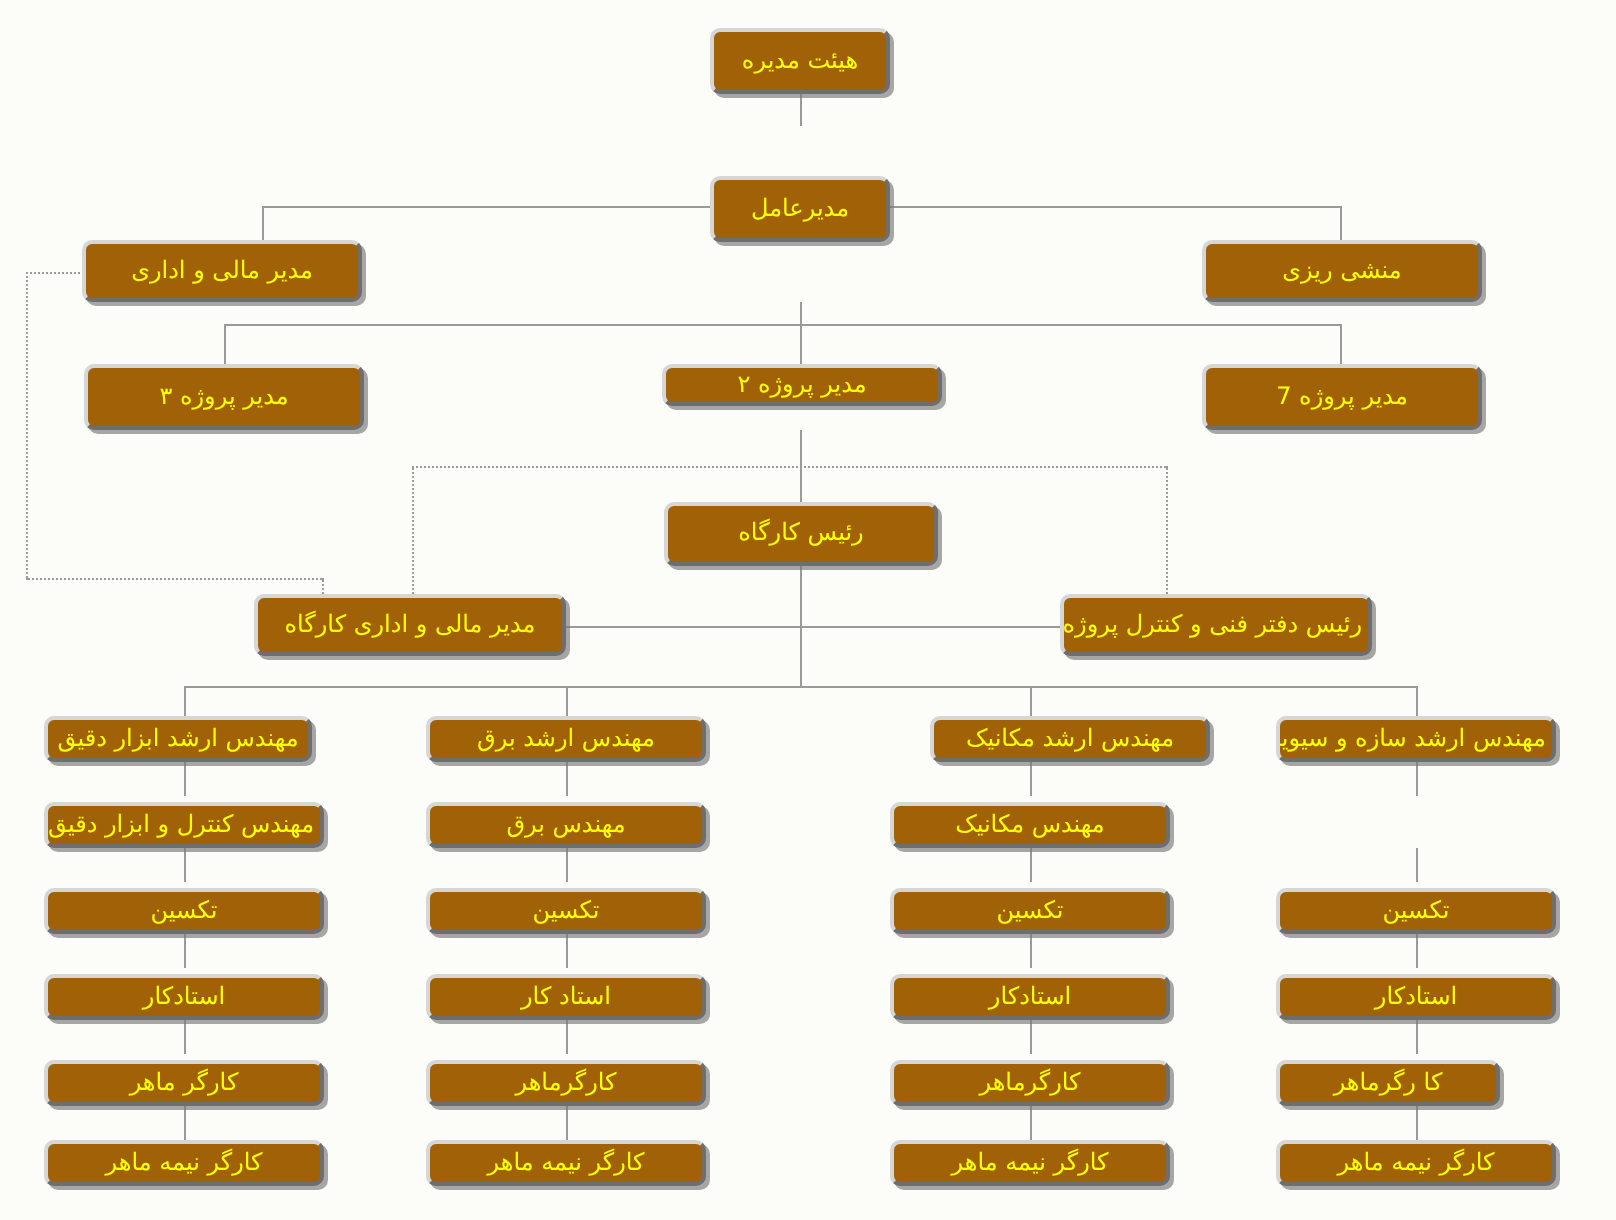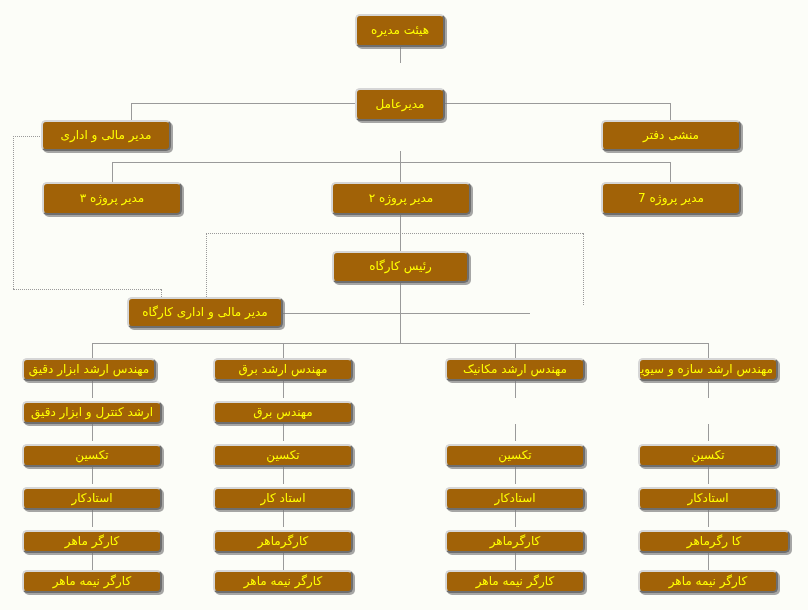--- a/index.html
+++ b/index.html
@@ -130,55 +130,58 @@
   <div class="dl v" style="left:583px; top:233px; height:72px;"></div>
 
   <div class="node" style="left:355px; top:14px; width:90px; height:33px;">
     <span>هیئت مدیره</span>
   </div>
 
   <div class="node" style="left:355px; top:63px; width:90px; height:33px;margin-top:25px;">
     <span>مدیرعامل</span>
   </div>
 
-  <div class="node" style="left:41px; top:120px; width:130px; height:31px;">
+  <div class="node" style="left:41px; top:120px; width:140px; height:31px;">
     <span>مدیر مالی و اداری</span>
   </div>
 
 
   <div class="node" style="left:601px; top:120px; width:140px; height:31px;">
-    <span>منشی دفتر</span>
+    <span>منشی ریزی</span>
   </div>
 
   <div class="node" style="left:42px; top:182px; width:140px; height:33px;">
     <span>مدیر پروژه ۳</span>
   </div>
 
-  <div class="node" style="left:331px; top:182px; width:140px; height:33px;">
+  <div class="node" style="left:331px; top:182px; width:140px; height:21px;">
     <span>مدیر پروژه ۲</span>
   </div>
 
   <div class="node" style="left:601px; top:182px; width:140px; height:33px;">
     <span>مدیر پروژه 7</span>
   </div>
 
   <div class="node" style="left:332px; top:251px; width:137px; height:32px;">
     <span>رئیس کارگاه</span>
   </div>
 
   <div class="node" style="left:127px; top:297px; width:156px; height:31px;">
     <span>مدیر مالی و اداری کارگاه</span>
   </div>
 
+  <div class="node" style="left:530px; top:297px; width:156px; height:31px;">
+    <span>رئیس دفتر فنی و کنترل پروژه</span>
+  </div>
 
   <div class="node" style="left:22px; top:358px; width:134px; height:23px;align-items:center;">
     <span>مهندس ارشد ابزار دقیق</span>
   </div>
   <div class="node" style="left:22px; top:401px; width:140px; height:23px;">
-    <span>ارشد کنترل و ابزار دقیق</span>
+    <span>مهندس کنترل و ابزار دقیق</span>
   </div>
   <div class="node" style="left:22px; top:444px; width:140px; height:23px;">
     <span>تکسین</span>
   </div>
   <div class="node" style="left:22px; top:487px; width:140px; height:23px;">
     <span>استادکار</span>
   </div>
   <div class="node" style="left:22px; top:530px; width:140px; height:23px;">
     <span>کارگر ماهر</span>
   </div>
@@ -198,22 +201,25 @@
   <div class="node" style="left:213px; top:487px; width:140px; height:23px;">
     <span>استاد کار</span>
   </div>
   <div class="node" style="left:213px; top:530px; width:140px; height:23px;">
     <span>کارگرماهر</span>
   </div>
   <div class="node" style="left:213px; top:570px; width:140px; height:23px;">
     <span>کارگر نیمه ماهر</span>
   </div>
 
-  <div class="node" style="left:445px; top:358px; width:140px; height:23px;">
+  <div class="node" style="left:465px; top:358px; width:140px; height:23px;">
     <span>مهندس ارشد مکانیک</span>
+  </div>
+  <div class="node" style="left:445px; top:401px; width:140px; height:23px;">
+    <span>مهندس مکانیک</span>
   </div>
   <div class="node" style="left:445px; top:444px; width:140px; height:23px;">
     <span>تکسین</span>
   </div>
   <div class="node" style="left:445px; top:487px; width:140px; height:23px;">
     <span>استادکار</span>
   </div>
   <div class="node" style="left:445px; top:530px; width:140px; height:23px;">
     <span>کارگرماهر</span>
   </div>
@@ -223,20 +229,20 @@
 
   <div class="node" style="left:638px; top:358px; width:140px; height:23px;">
     <span>مهندس ارشد سازه و سیویل</span>
   </div>
   <div class="node" style="left:638px; top:444px; width:140px; height:23px;">
     <span>تکسین</span>
   </div>
   <div class="node" style="left:638px; top:487px; width:140px; height:23px;">
     <span>استادکار</span>
   </div>
-  <div class="node" style="left:638px; top:530px; width:152px; height:23px;">
+  <div class="node" style="left:638px; top:530px; width:112px; height:23px;">
     <span>کا رگرماهر</span>
   </div>
   <div class="node" style="left:638px; top:570px; width:140px; height:23px;">
     <span>کارگر نیمه ماهر</span>
   </div>
 
 </div>
 
 </body></html>

